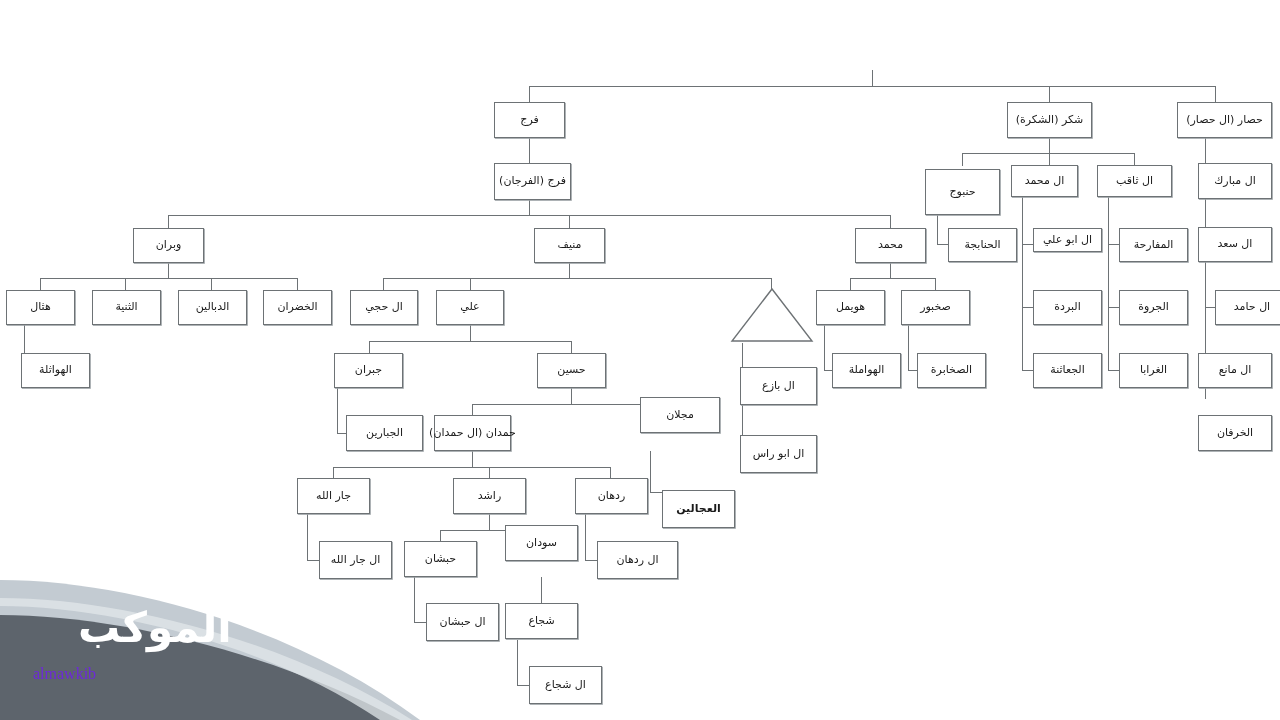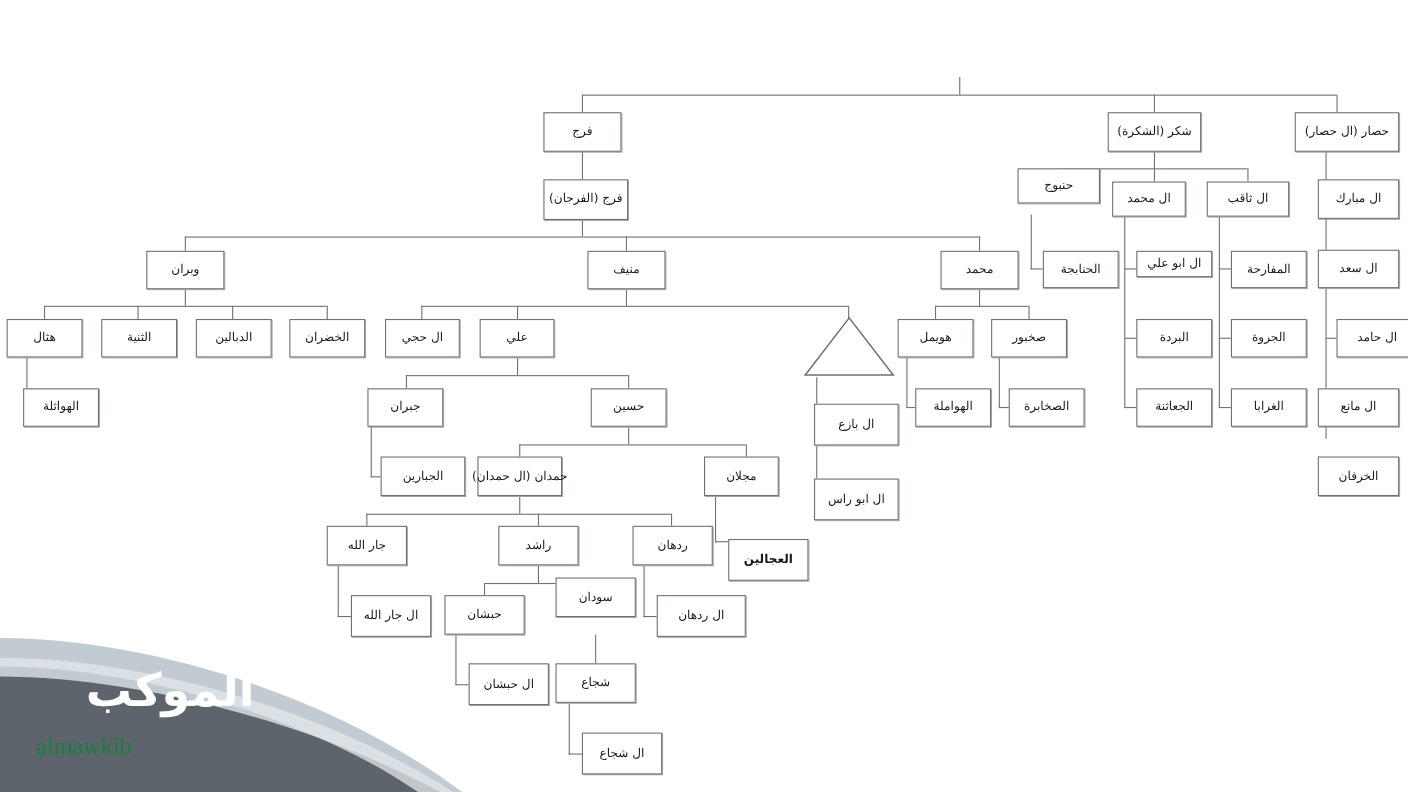--- a/index.html
+++ b/index.html
@@ -34,22 +34,22 @@
     font-weight: bold;
     color: #ffffff;
     letter-spacing: 0px;
     font-family: "DejaVu Sans", "Liberation Sans", sans-serif;
     direction: rtl;
   }
   .wm-text-en {
     position: absolute;
     left: 33px;
     top: 665px;
-    font-size: 22px;
-    color: #15803d;
+    font-size: 16px;
+    color: #6d28d9;
     font-family: "Liberation Serif", "DejaVu Serif", serif;
     direction: ltr;
   }
 
   
   .node {
     position: absolute;
     box-sizing: border-box;
     border: 1px solid #6d7275;
     background: #ffffff;
@@ -213,21 +213,21 @@
 
 
   <div class="node" style="left:494px; top:102px; width:71px; height:36px;">فرج</div>
 
   <div class="node" style="left:1007px; top:102px; width:85px; height:36px;">شكر (الشكرة)</div>
 
   <div class="node" style="left:1177px; top:102px; width:95px; height:36px;">حصار (ال حصار)</div>
 
   <div class="node" style="left:494px; top:163px; width:77px; height:37px;">فرج (الفرجان)</div>
 
-  <div class="node" style="left:925px; top:153px; width:75px; height:32px;">حنبوج</div>
+  <div class="node" style="left:925px; top:169px; width:75px; height:46px;">حنبوج</div>
 
   <div class="node" style="left:1011px; top:165px; width:67px; height:32px;">ال محمد</div>
 
   <div class="node" style="left:1097px; top:165px; width:75px; height:32px;">ال ثاقب</div>
 
   <div class="node" style="left:1198px; top:163px; width:74px; height:36px;">ال مبارك</div>
 
   <div class="node" style="left:133px; top:228px; width:71px; height:35px;">وبران</div>
 
   <div class="node" style="left:534px; top:228px; width:71px; height:35px;">منيف</div>
@@ -279,21 +279,21 @@
   <div class="node" style="left:1119px; top:353px; width:69px; height:35px;">الغرابا</div>
 
   <div class="node" style="left:1198px; top:353px; width:74px; height:35px;">ال مانع</div>
 
   <div class="node" style="left:740px; top:367px; width:77px; height:38px;">ال بازع</div>
 
   <div class="node" style="left:346px; top:415px; width:77px; height:36px;">الجبارين</div>
 
   <div class="node" style="left:434px; top:415px; width:77px; height:36px;">حمدان (ال حمدان)</div>
 
-  <div class="node" style="left:640px; top:415px; width:68px; height:36px;">مجلان</div>
+  <div class="node" style="left:640px; top:397px; width:80px; height:36px;">مجلان</div>
 
   <div class="node" style="left:1198px; top:415px; width:74px; height:36px;">الخرفان</div>
 
   <div class="node" style="left:740px; top:435px; width:77px; height:38px;">ال ابو راس</div>
 
   <div class="node" style="left:297px; top:478px; width:73px; height:36px;">جار الله</div>
 
   <div class="node" style="left:453px; top:478px; width:73px; height:36px;">راشد</div>
 
   <div class="node" style="left:575px; top:478px; width:73px; height:36px;">ردهان</div>

